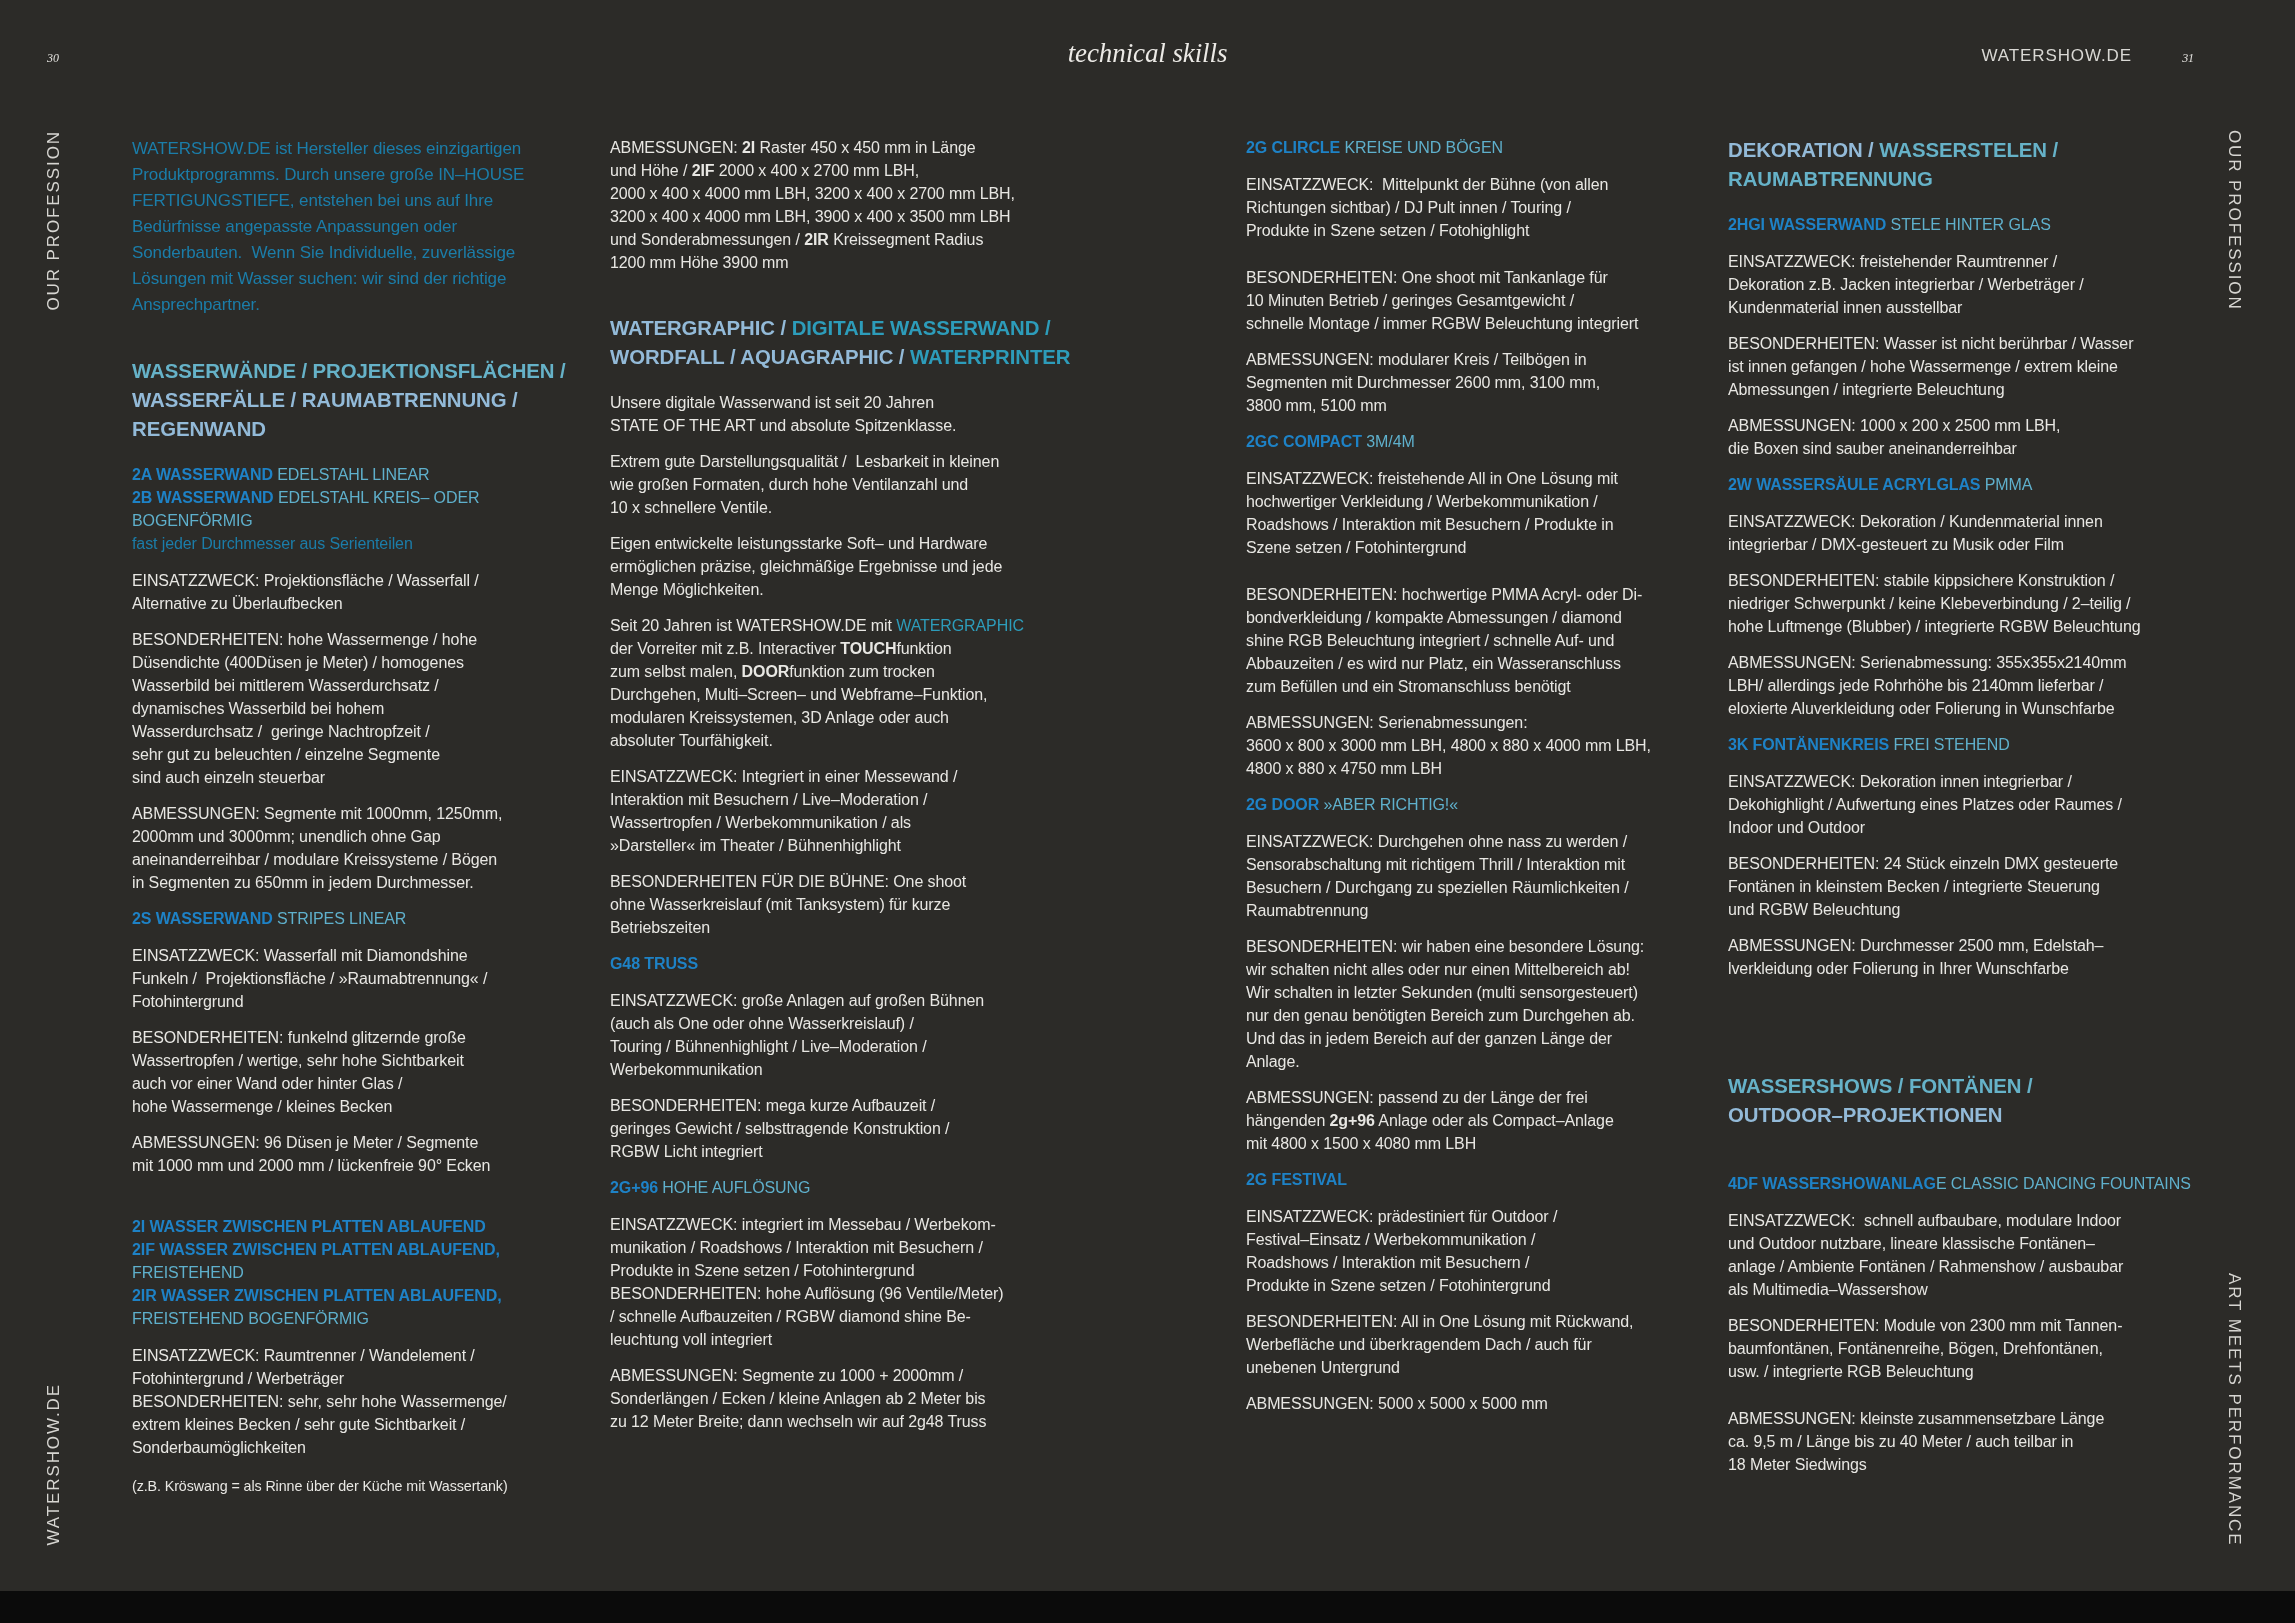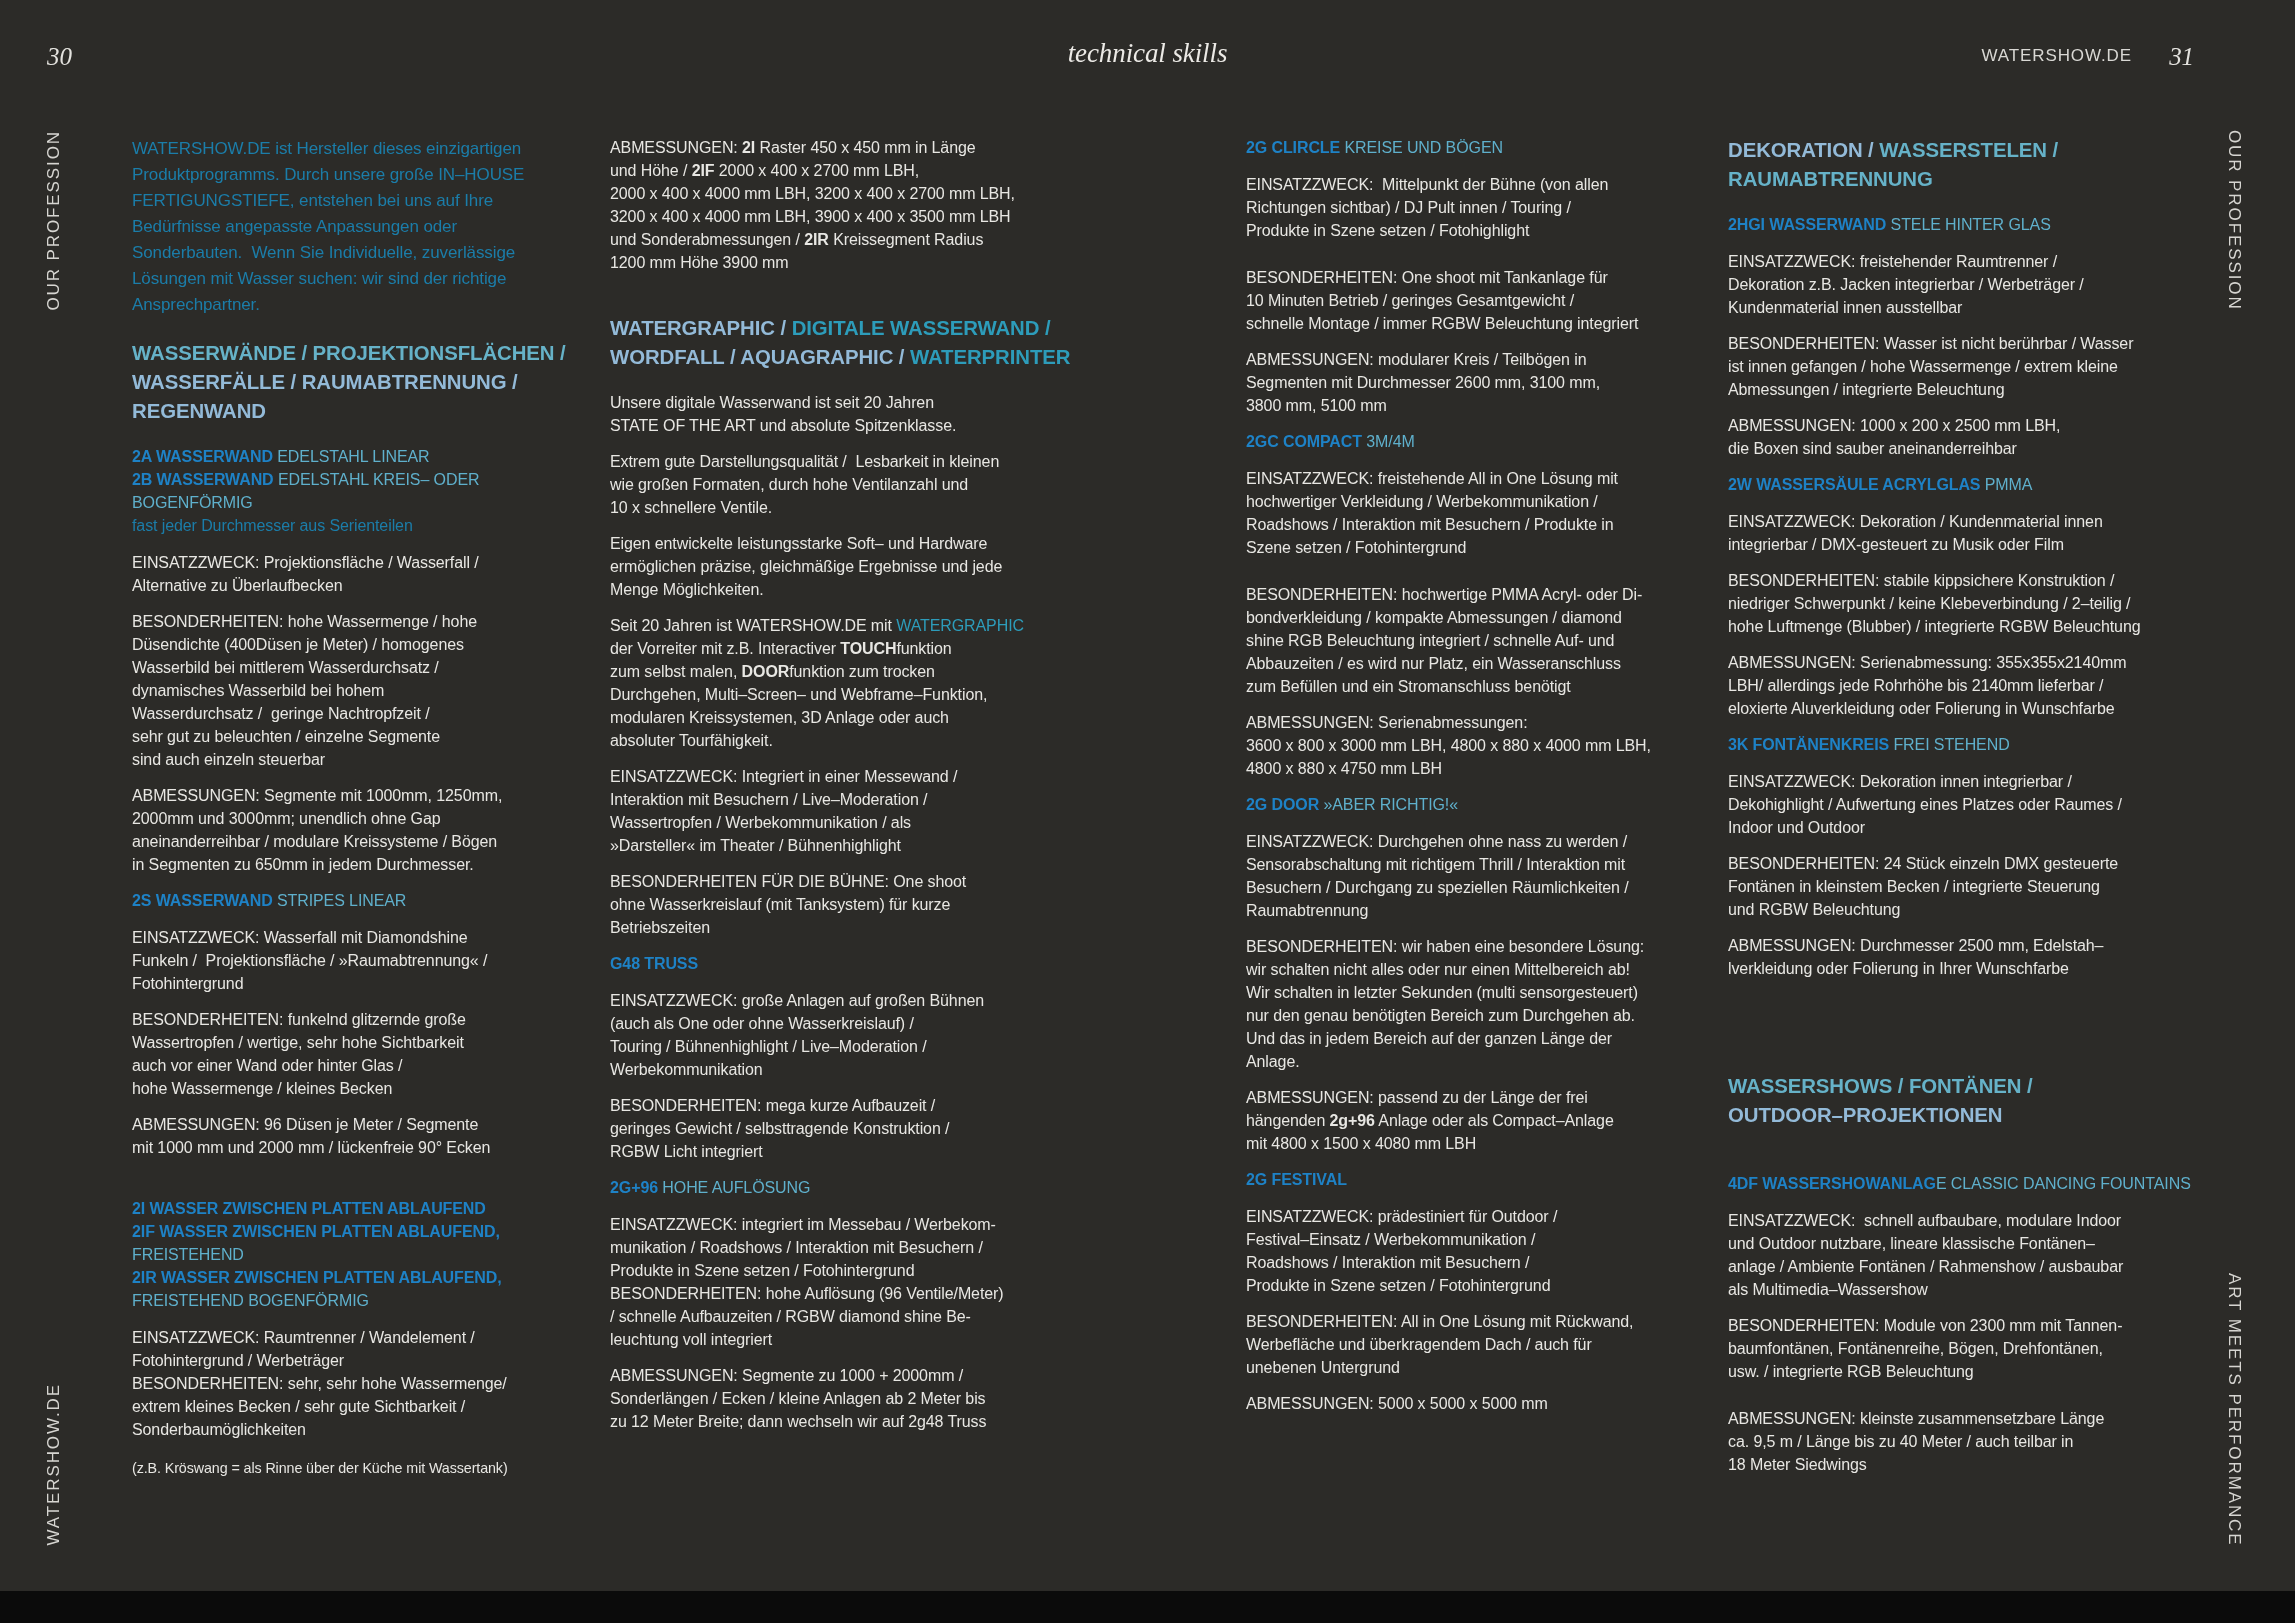--- a/index.html
+++ b/index.html
@@ -18,21 +18,21 @@
   html,body{width:2295px;height:1623px}
   body{
     position:relative;
     background:var(--bg);
     font-family:"Liberation Sans", sans-serif;
     color:var(--txt);
     overflow:hidden;
     letter-spacing:-0.1px;
   }
   .serif-italic{font-family:"Liberation Serif", serif;font-style:italic;color:#e3e2de}
-  .page-number{position:absolute;top:43px;font-size:25px}
+  .page-number{position:absolute;top:51px;font-size:12px}
   #pn-left{left:47px}
   #pn-right{right:101px}
   #header-title{position:absolute;top:38px;left:50%;transform:translateX(-50%);font-size:27px;color:#eceae6}
   #brand-top{position:absolute;top:46px;right:163px;font-size:17px;letter-spacing:0.9px;color:#d9d8d4}
   .vtext{position:absolute;font-size:17px;letter-spacing:1.9px;color:var(--muted);white-space:pre}
   .vtext.left{writing-mode:vertical-rl;transform:rotate(180deg)}
   .vtext.right{writing-mode:vertical-rl}
   #margin-left-top{left:44px;top:130px}
   #margin-left-bottom{left:44px;top:1383px}
   #margin-right-top{left:2224px;top:130px}
@@ -41,21 +41,21 @@
 
   .column{position:absolute;top:136px}
   #column-1{left:132px;width:456px}
   #column-2{left:610px;width:463px}
   #column-3{left:1246px;width:470px}
   #column-4{left:1728px;width:470px}
 
   .line{white-space:pre;line-height:23px;font-size:16px}
   .para{margin:0 0 13px 0}
   .para.tight{margin-bottom:16px}
-  .intro{margin-bottom:21px}
+  .intro{margin-bottom:39px}
   .intro .line{font-size:17px;line-height:26px;color:var(--blue)}
   .section-heading{margin:0 0 19.4px 0}
   .section-heading .line{font-size:20.4px;line-height:29px;font-weight:700}
   .product-heading{margin:10.2px 0 14px 0}
   .product-heading .line{font-weight:700}
   .product-heading:first-child,.section-heading:first-child{margin-top:0}
   .spacer{width:100%}
 
   .r.b{font-weight:700}
   .r.blue{color:var(--blue);font-weight:400}

